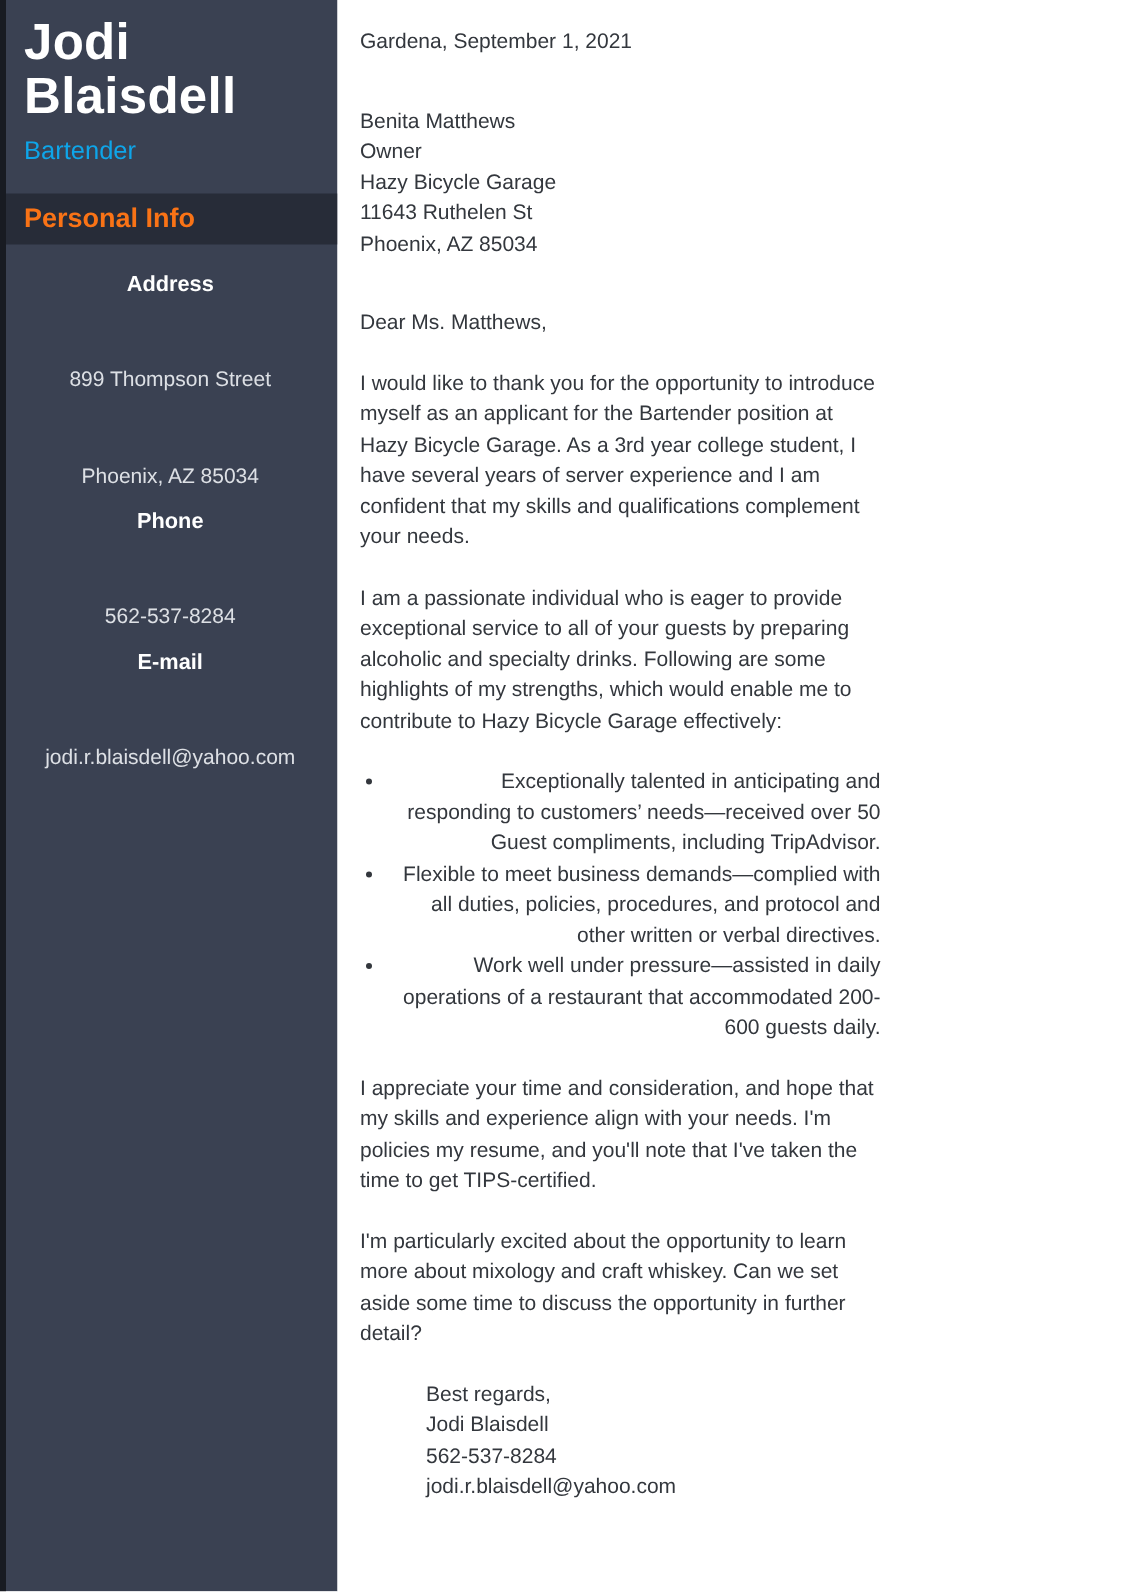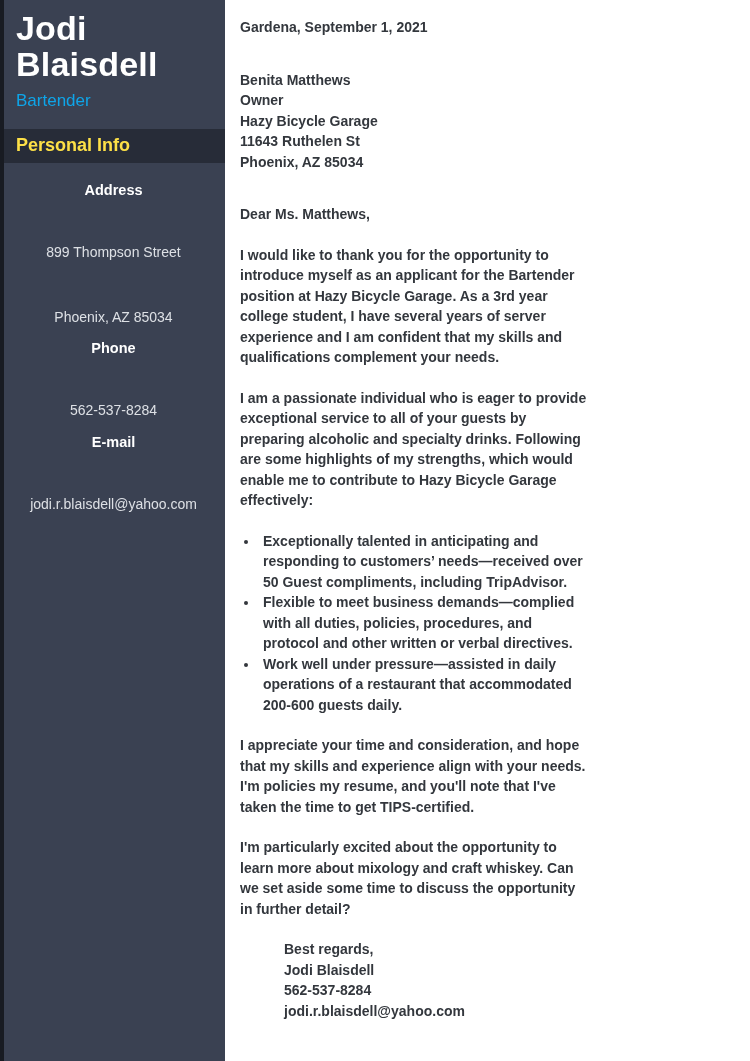--- a/index.html
+++ b/index.html
@@ -40,21 +40,21 @@
     color: #0ea5e9;
     margin-top: 9px;
     font-weight: normal;
   }
   .section-band {
     margin-top: 18px;
     background: #272c38;
     padding: 6px 12px 7px;
     font-size: 18px;
     font-weight: bold;
-    color: #fde047;
+    color: #f97316;
   }
   .info {
     padding: 6px 14px 0 12px;
     font-size: 14px;
   }
   .info-group { margin-top: 13px; text-align: center; }
   .info-label {
     font-weight: bold;
     color: #ffffff;
     font-size: 14.5px;
@@ -67,29 +67,29 @@
   }
 
   
   .main {
     flex: 1;
     background: #ffffff;
     color: #33373d;
     font-size: 14px;
     line-height: 20.5px;
     padding: 17px 17px 0 15px;
-    font-weight: bold;
   }
   .dateline { margin-bottom: 32px; }
   .recipient { margin-bottom: 32px; }
   .recipient div { line-height: 20.5px; }
   .main p { margin: 0 0 20px; }
   .main ul {
     margin: 0 0 20px;
     padding-left: 19px;
+    text-align: right;
   }
   .main li {
     margin: 0;
     padding-left: 4px;
     line-height: 20.5px;
   }
   .signature-block div { line-height: 20.5px; margin-left: 44px; }
 </style>
 </head>
 <body>

